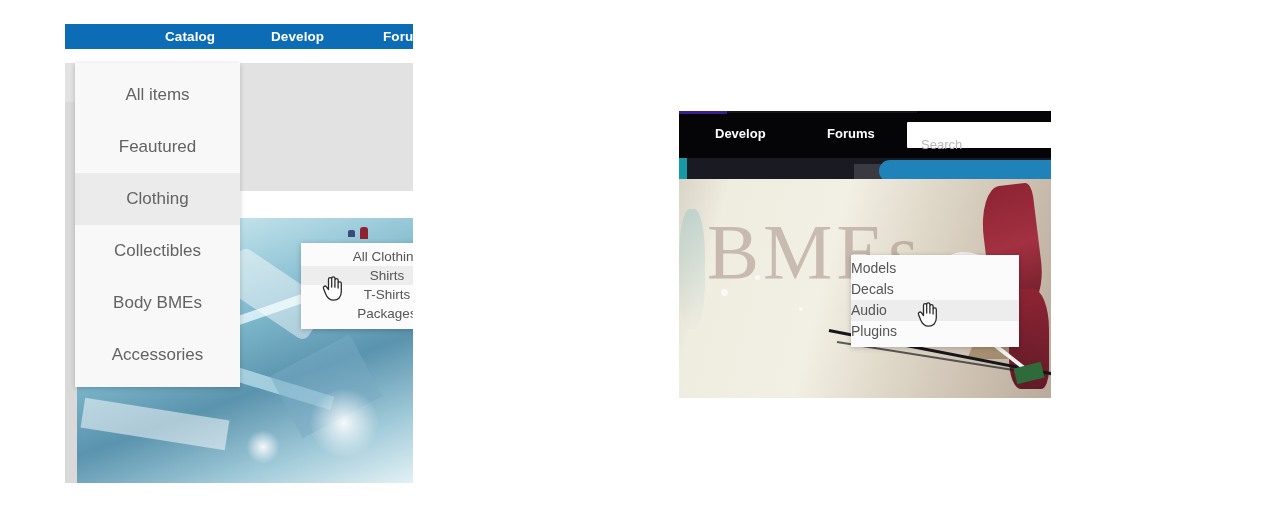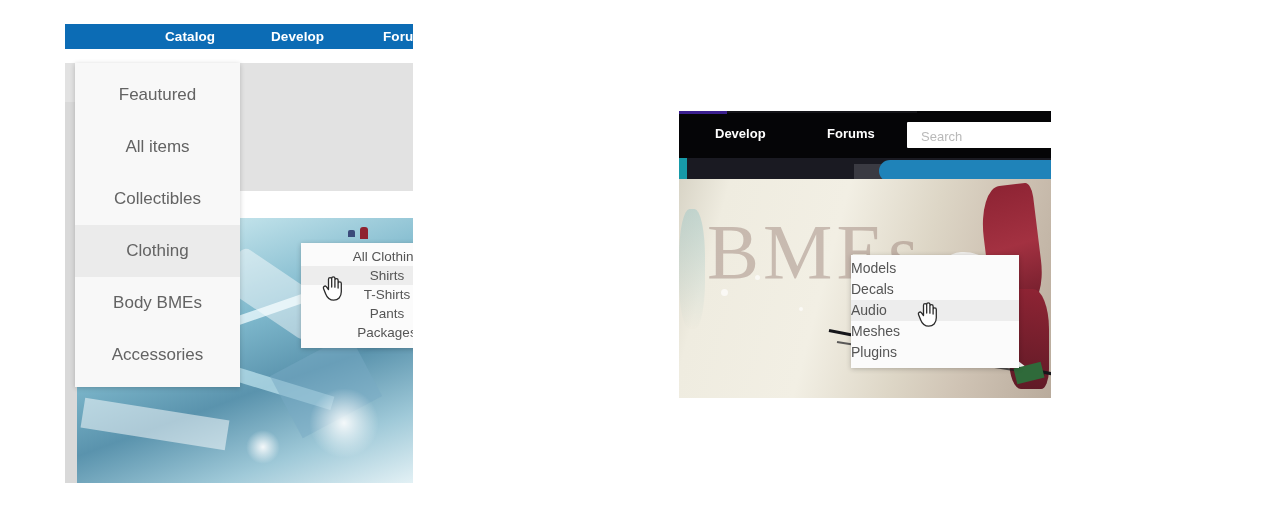--- a/index.html
+++ b/index.html
@@ -207,21 +207,21 @@
     position: absolute;
     left: 228px;
     top: 11px;
     width: 175px;
     height: 26px;
     background: #ffffff;
     border-radius: 1px;
   }
   .nav-black .searchfield span {
     display: block;
-    padding: 7px 0 0 14px;
+    padding: 15px 0 0 14px;
     font-size: 13px;
     color: #b9b9b9;
   }
 
   .right-body {
     position: absolute;
     left: 0; top: 47px;
     width: 372px;
     height: 240px;
     overflow: hidden;
@@ -413,33 +413,32 @@
     </div>
 
     <div class="nav-blue">
       <span class="navitem n1">Catalog</span>
       <span class="navitem n2">Develop</span>
       <span class="navitem n3">Forums</span>
 
     </div>
 
     <div class="dd-left">
+      <div class="mi">All items</div>
       <div class="mi">Feautured</div>
-      <div class="mi">All items</div>
+      <div class="mi hl">Clothing</div>
       <div class="mi">Collectibles</div>
-      <div class="mi hl">Clothing</div>
       <div class="mi">Body BMEs</div>
       <div class="mi">Accessories</div>
     </div>
 
     <div class="sub-left">
       <div class="si">All Clothing</div>
       <div class="si hl">Shirts</div>
       <div class="si">T-Shirts</div>
-      <div class="si">Pants</div>
       <div class="si">Packages</div>
     </div>
 
     <div class="cursor cursor-left">
       <svg width="22" height="28" viewBox="0 0 22 28">
         <path d="M7.5 15.5 V5.2 a1.6 1.6 0 0 1 3.2 0 V13 V4.4 a1.6 1.6 0 0 1 3.2 0 V13.2 V6.2 a1.6 1.6 0 0 1 3.2 0 V14 V9.4 a1.6 1.6 0 0 1 3.2 0 v8.4 c0 5.2 -3.2 8.4 -7.6 8.4 c-4.4 0 -6.6 -2.6 -8 -6.2 l-2.2 -5.6 a1.7 1.7 0 0 1 2.8 -1.8 z" fill="#ffffff" stroke="#2b2b2b" stroke-width="1.3" stroke-linejoin="round"></path>
       </svg>
     </div>
   </div>
 
@@ -477,21 +476,20 @@
         <span>Search</span>
       </div>
     </div>
   </div>
 
 
   <div class="sub-right">
     <div class="si">Models</div>
     <div class="si">Decals</div>
     <div class="si hl">Audio</div>
-    <div class="si">Meshes</div>
     <div class="si">Plugins</div>
   </div>
 
   <div class="cursor cursor-right">
     <svg width="22" height="28" viewBox="0 0 22 28">
       <path d="M7.5 15.5 V5.2 a1.6 1.6 0 0 1 3.2 0 V13 V4.4 a1.6 1.6 0 0 1 3.2 0 V13.2 V6.2 a1.6 1.6 0 0 1 3.2 0 V14 V9.4 a1.6 1.6 0 0 1 3.2 0 v8.4 c0 5.2 -3.2 8.4 -7.6 8.4 c-4.4 0 -6.6 -2.6 -8 -6.2 l-2.2 -5.6 a1.7 1.7 0 0 1 2.8 -1.8 z" fill="#ffffff" stroke="#2b2b2b" stroke-width="1.3" stroke-linejoin="round"></path>
     </svg>
   </div>
 
 </div>

